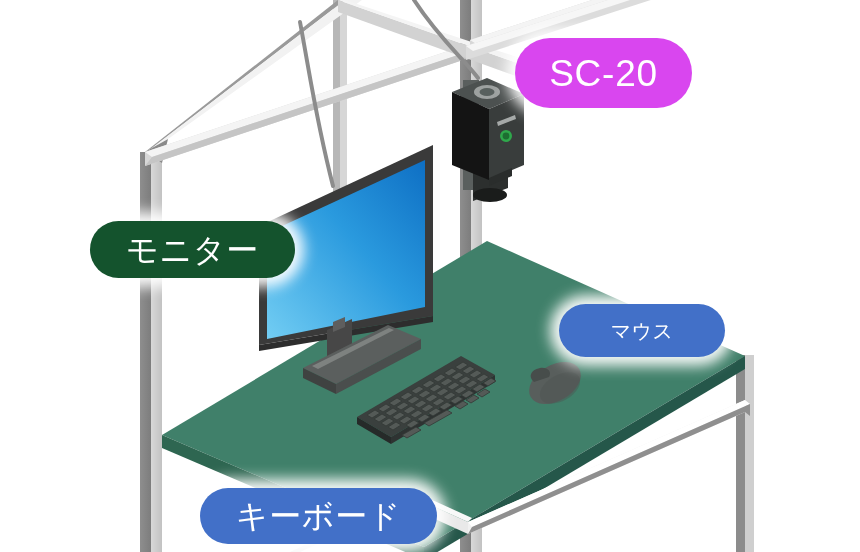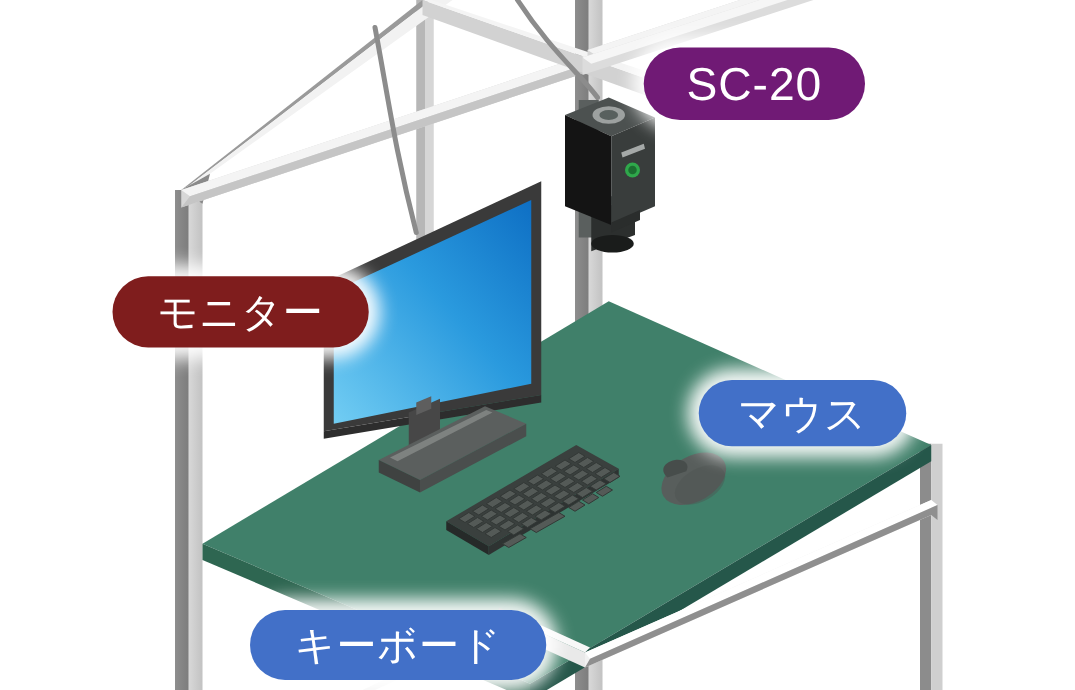--- a/index.html
+++ b/index.html
@@ -13,23 +13,23 @@
     position:absolute;
     display:flex;align-items:center;justify-content:center;
     border-radius:999px;
     color:#ffffff;
     white-space:nowrap;
     letter-spacing:.02em;
     box-shadow:0 0 14px 9px rgba(255,255,255,.95);
     font-weight:400;
   }
   .label .txt{position:relative;z-index:2;line-height:1;}
-  #label-sc20{left:515px;top:38px;width:177px;height:58px;background:#701a75;font-size:37px;}
-  #label-monitor{left:90px;top:221px;width:205px;height:57px;background:#7f1d1d;font-size:32px;}
-  #label-mouse{left:559px;top:304px;width:166px;height:53px;background:#4270c8;font-size:33px;}
+  #label-sc20{left:515px;top:38px;width:177px;height:70px;background:#d946ef;font-size:37px;}
+  #label-monitor{left:90px;top:221px;width:205px;height:57px;background:#14532d;font-size:32px;}
+  #label-mouse{left:559px;top:304px;width:166px;height:53px;background:#4270c8;font-size:20px;}
   #label-keyboard{left:200px;top:488px;width:237px;height:56px;background:#4270c8;font-size:32px;}
 </style>
 </head>
 <body>
 
 <div id="stage">
 
   <svg id="scene" viewBox="0 0 860 552">
     <defs>
       <linearGradient id="screenGrad" x1="1" y1="0" x2="0" y2="1">

